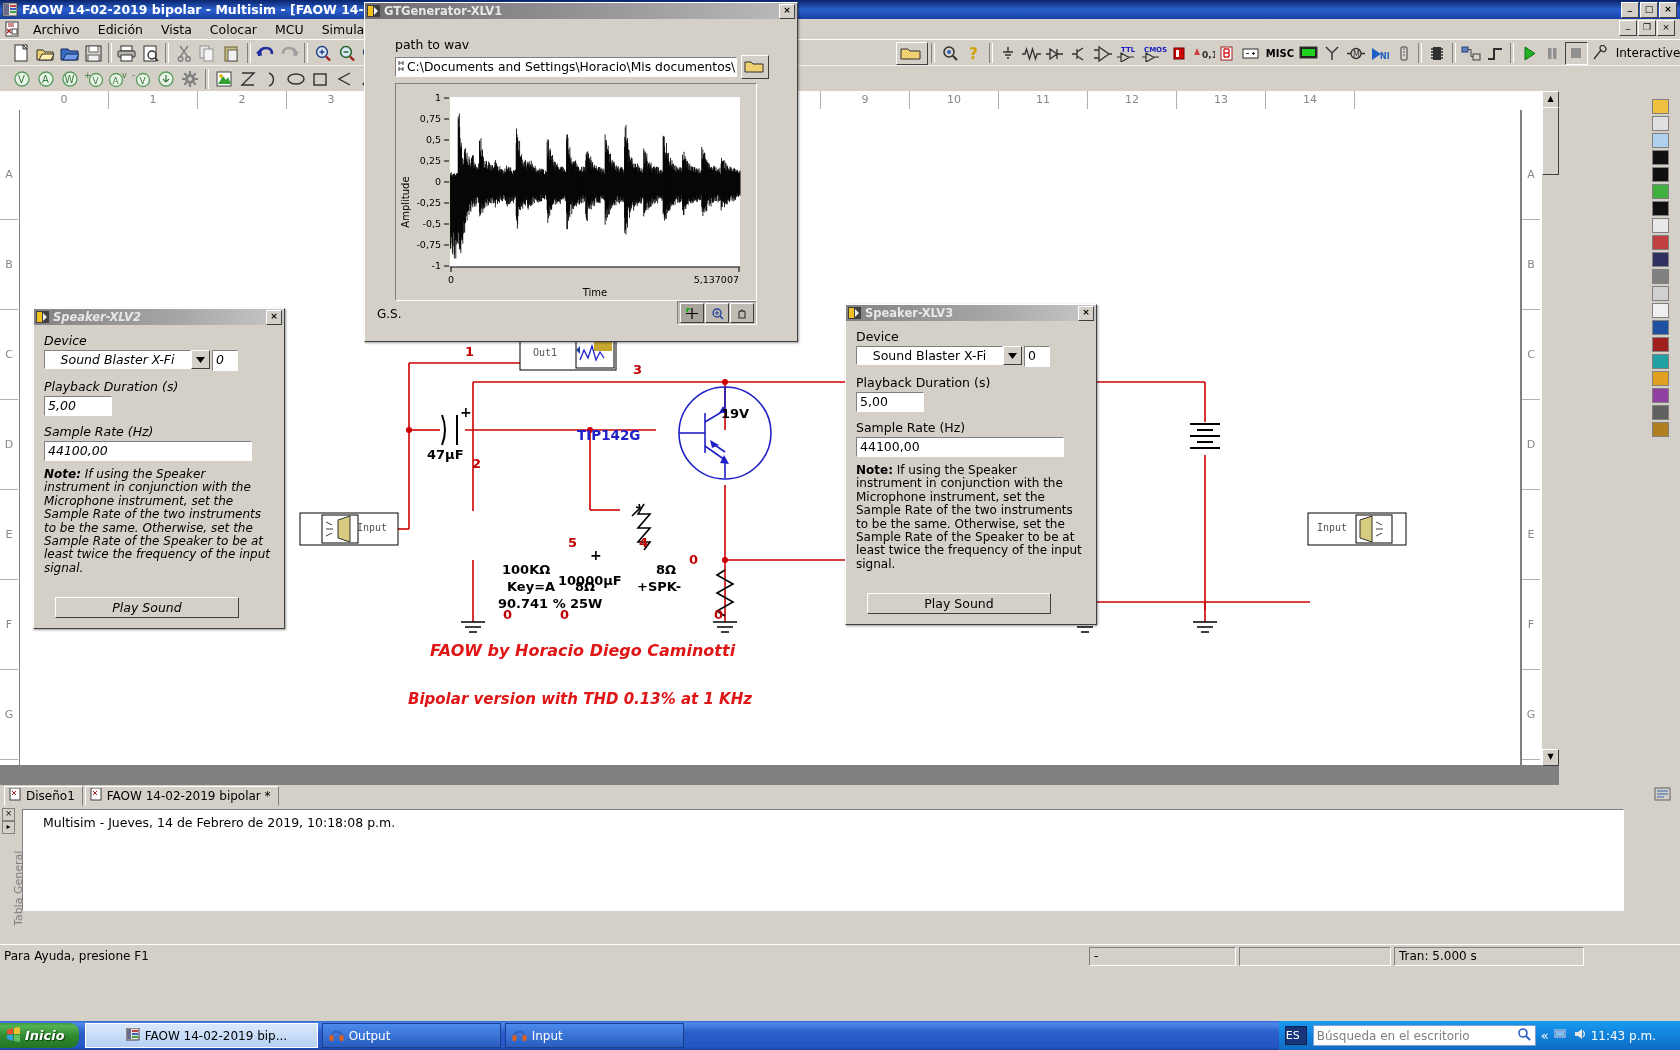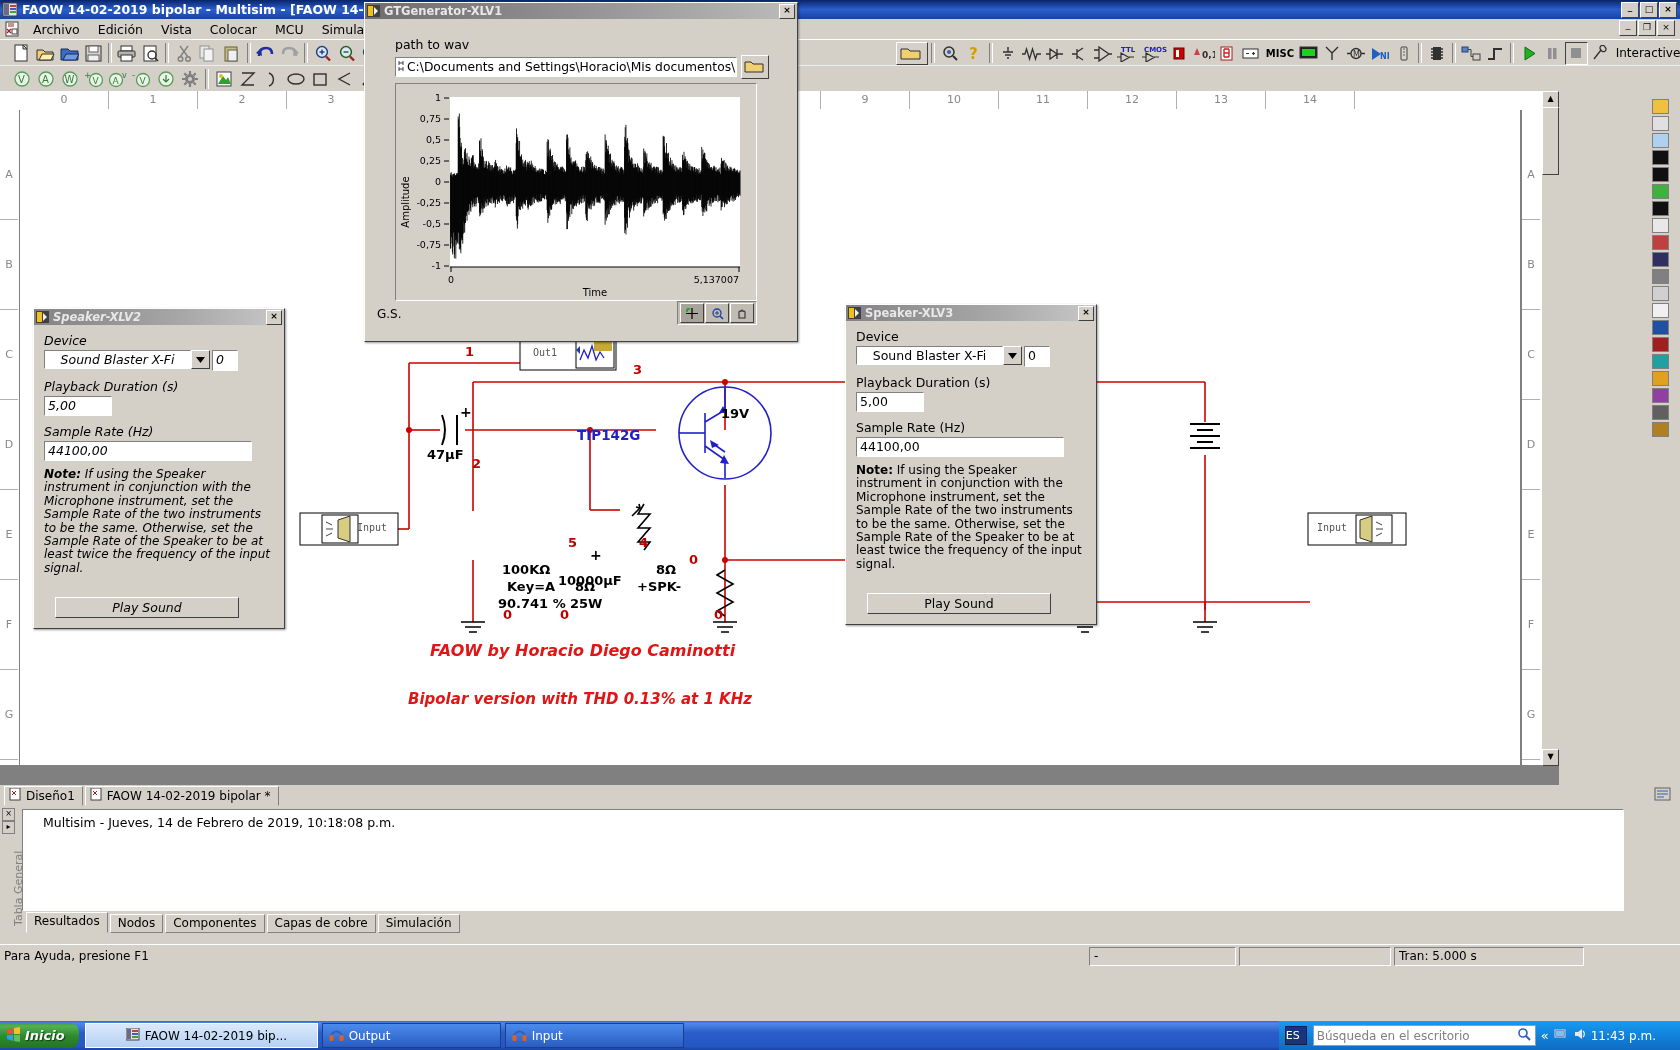--- a/index.html
+++ b/index.html
@@ -801,27 +801,20 @@
   </div>
 
   <div class="abs" id="results-pane">
     <div class="abs" id="res-vert">
       <span>Tabla General</span>
     </div>
     <span class="abs" style="left:2px;top:2px;width:11px;height:11px;border:1px solid #808080;background:#d4d0c8;font-size:8px;line-height:9px;text-align:center;">×</span>
     <span class="abs" style="left:2px;top:15px;width:11px;height:11px;border:1px solid #808080;background:#d4d0c8;font-size:8px;line-height:9px;text-align:center;">▸</span>
     <div class="abs" id="res-white">
       <div style="padding:5px 0 0 20px;font-size:12.5px;">Multisim  -  Jueves, 14 de Febrero de 2019, 10:18:08 p.m.</div>
-    </div>
-    <div class="abs" id="res-tabs">
-      <span class="rtab active">Resultados</span>
-      <span class="rtab">Nodos</span>
-      <span class="rtab">Componentes</span>
-      <span class="rtab">Capas de cobre</span>
-      <span class="rtab">Simulación</span>
     </div>
   </div>
 
   <div class="abs" id="status-bar">
     <span style="padding-left:4px;width:1085px;">Para Ayuda, presione F1</span>
     <span class="sb-panel" style="width:137px;">-</span>
     <span class="sb-panel" style="width:142px;"></span>
     <span class="sb-panel" style="width:180px;">Tran: 5.000 s</span>
   </div>
 </div>

